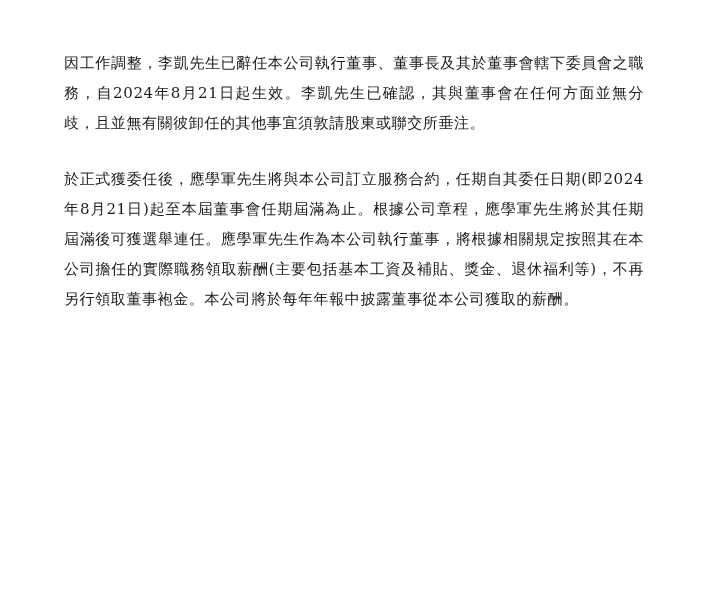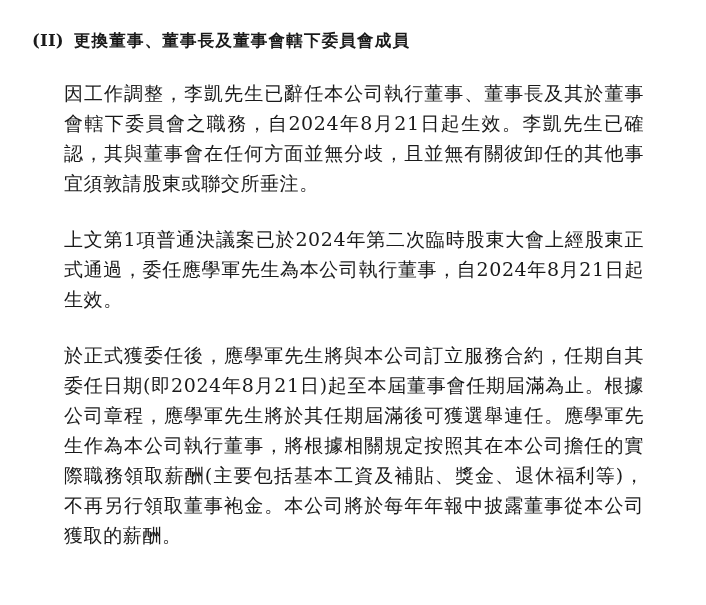--- a/index.html
+++ b/index.html
@@ -37,40 +37,35 @@
   .heading .htext {
     letter-spacing: 1.2px;
   }
   .body-block {
     margin-top: 26px;
     padding-left: 34px;
     padding-right: 26px;
   }
   p.para {
     margin: 16px 0 26px 0;
-    font-size: 19px;
+    font-size: 15px;
     line-height: 30px;
     text-align: justify;
     text-justify: inter-ideograph;
     letter-spacing: 0.6px;
     text-indent: 0;
   }
   p.para:last-child {
     margin-bottom: 0;
   }
 </style>
 </head>
 <body>
 
 <div class="page">
 
-  <div class="heading">
-    <span class="marker">(II)</span>
-    <span class="htext">更換董事、董事長及董事會轄下委員會成員</span>
-  </div>
 
   <div class="body-block">
     <p class="para">因工作調整，李凱先生已辭任本公司執行董事、董事長及其於董事會轄下委員會之職務，自2024年8月21日起生效。李凱先生已確認，其與董事會在任何方面並無分歧，且並無有關彼卸任的其他事宜須敦請股東或聯交所垂注。</p>
-    <p class="para">上文第1項普通決議案已於2024年第二次臨時股東大會上經股東正式通過，委任應學軍先生為本公司執行董事，自2024年8月21日起生效。</p>
     <p class="para">於正式獲委任後，應學軍先生將與本公司訂立服務合約，任期自其委任日期(即2024年8月21日)起至本屆董事會任期屆滿為止。根據公司章程，應學軍先生將於其任期屆滿後可獲選舉連任。應學軍先生作為本公司執行董事，將根據相關規定按照其在本公司擔任的實際職務領取薪酬(主要包括基本工資及補貼、獎金、退休福利等)，不再另行領取董事袍金。本公司將於每年年報中披露董事從本公司獲取的薪酬。</p>
   </div>
 
 </div>
 
 </body></html>

